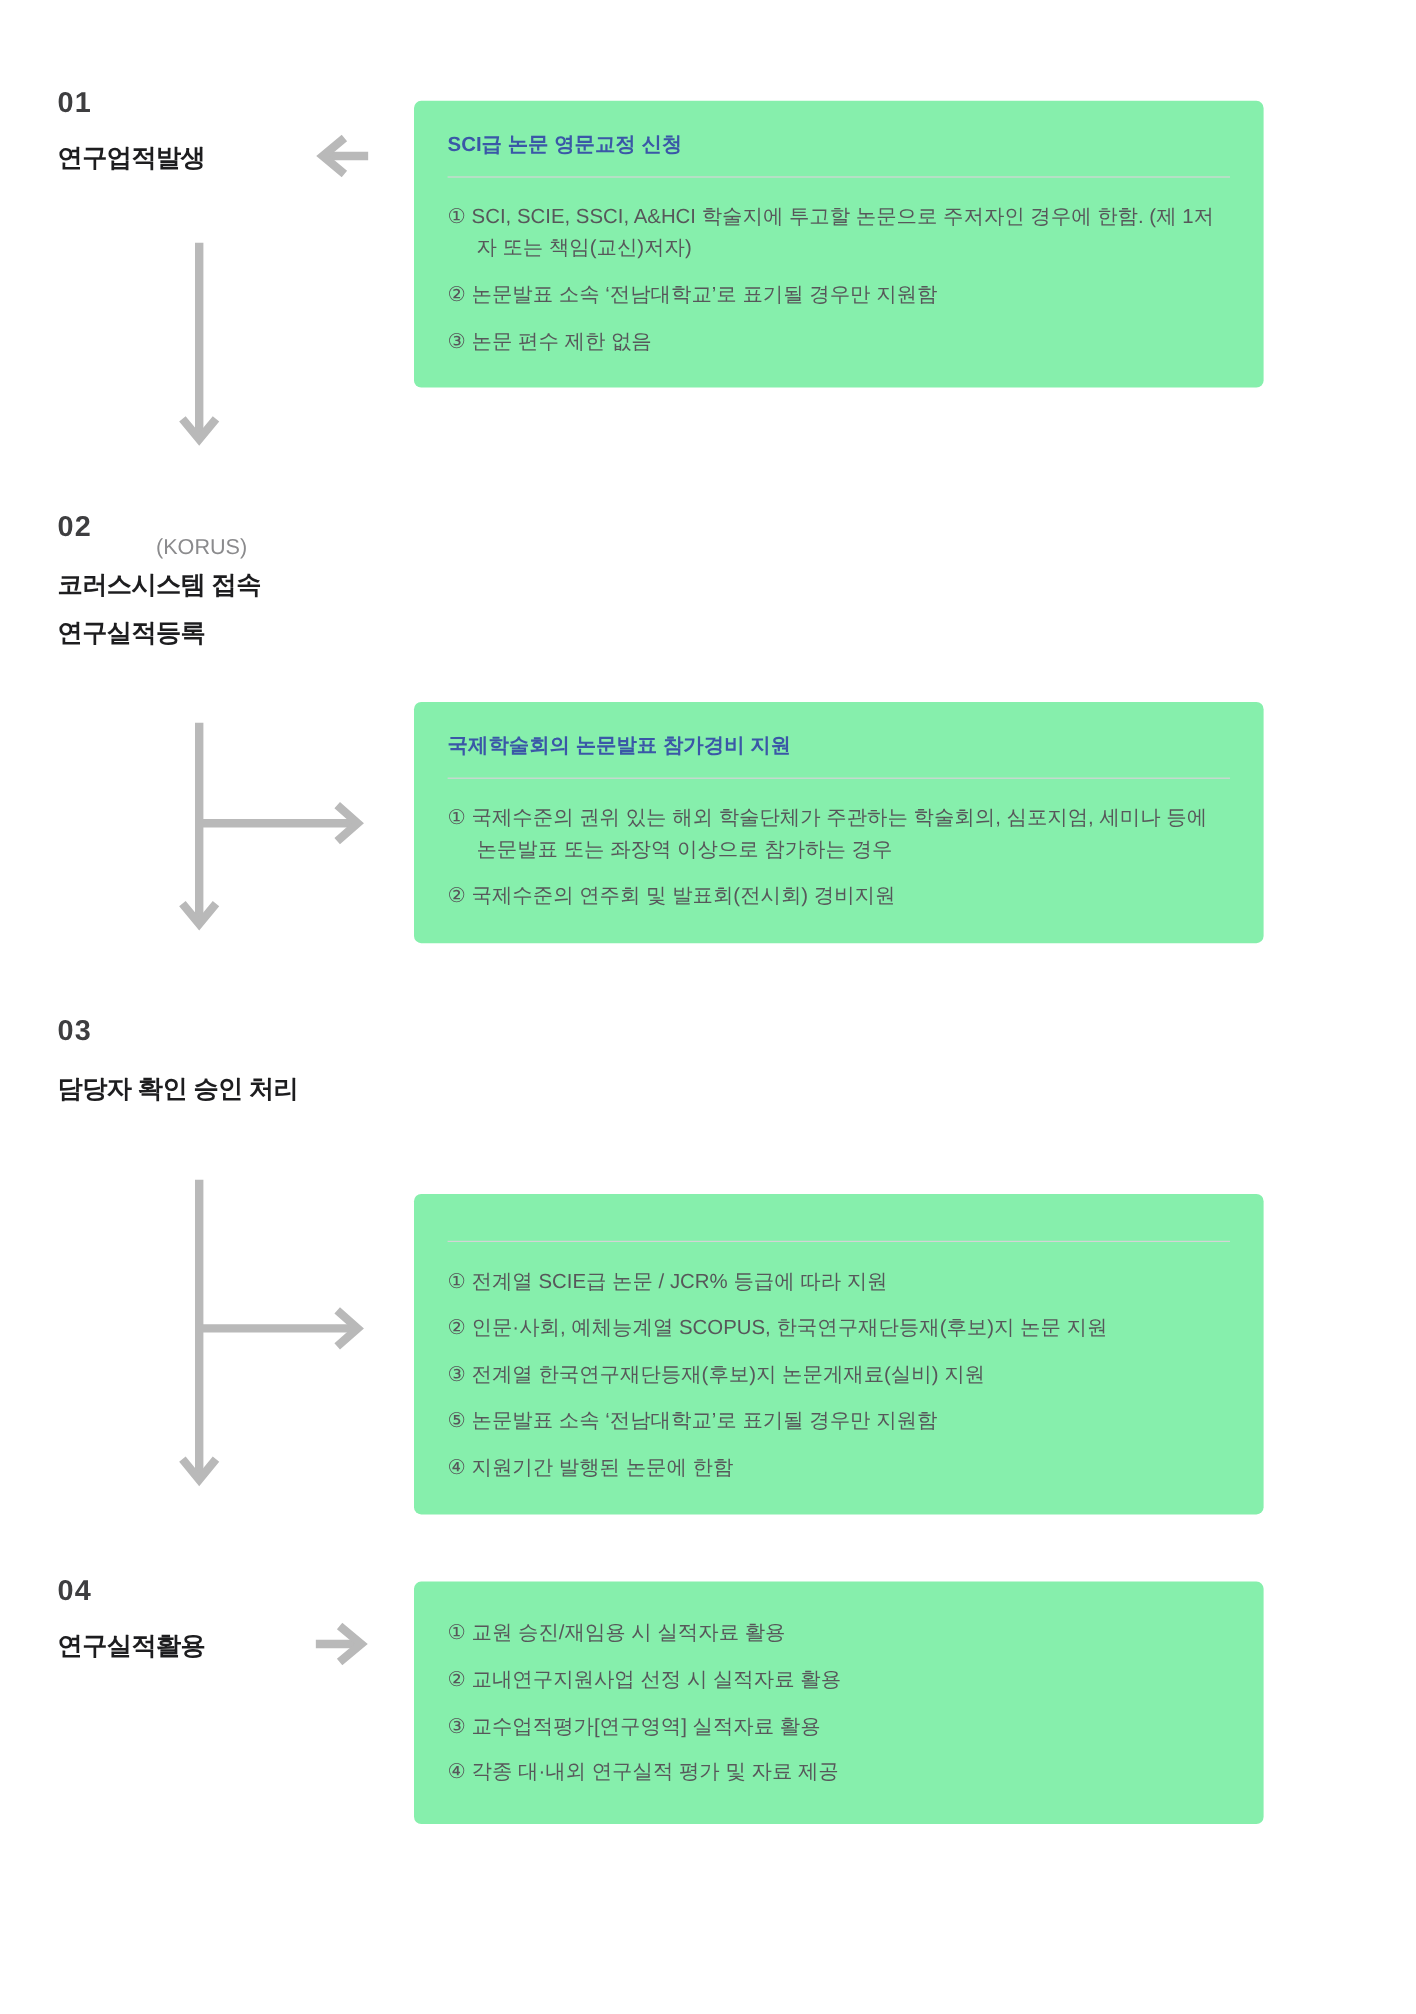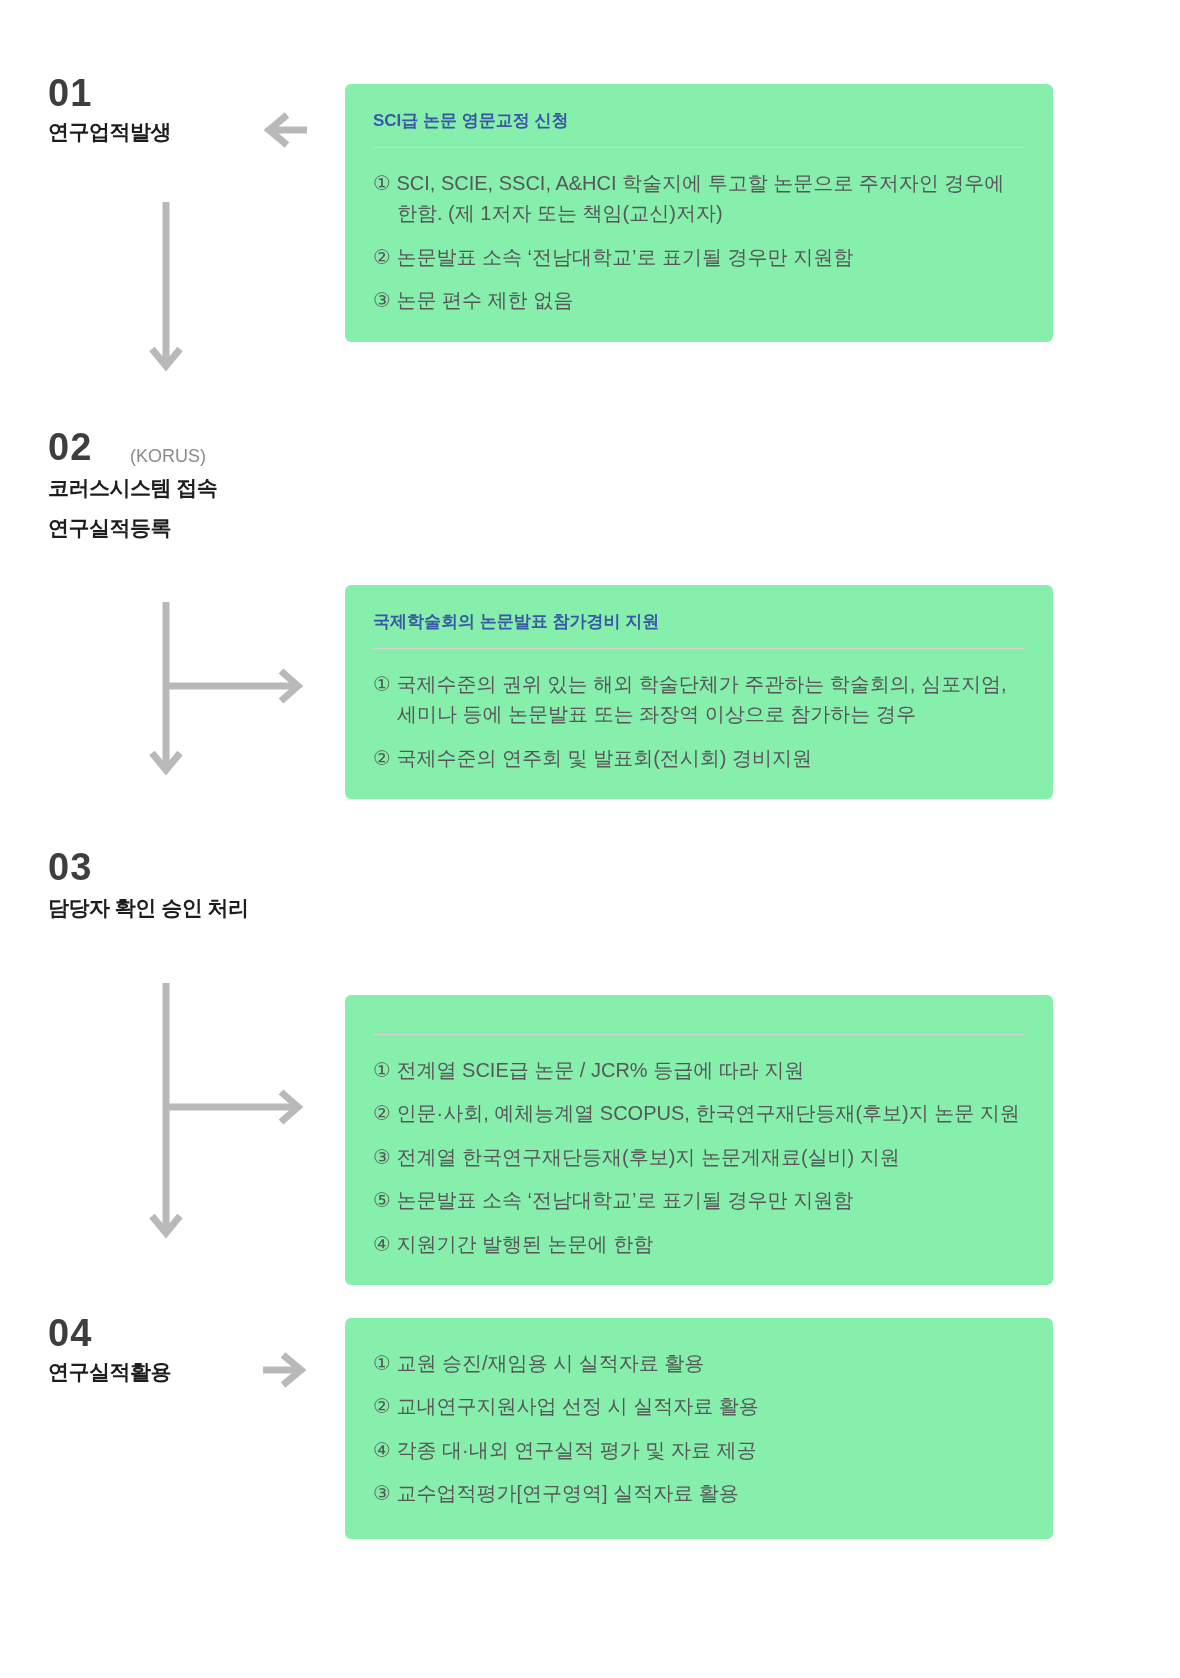--- a/index.html
+++ b/index.html
@@ -7,21 +7,21 @@
   body { font-family:"Liberation Sans","DejaVu Sans",sans-serif; }
   .canvas {
     position:relative;
     width:1180px;
     height:1678px;
     background:#ffffff;
     overflow:hidden;
   }
   .abs { position:absolute; }
   .step-number {
-    font-size:38px;
+    font-size:24px;
     font-weight:700;
     color:#3e3e40;
     letter-spacing:1px;
     line-height:1;
   }
   .step-title {
     font-size:21px;
     font-weight:700;
     color:#1d1d1f;
     line-height:40px;
@@ -46,21 +46,21 @@
     color:#3a57a7;
     line-height:1.3;
     padding-top:2px;
   }
   .box-divider {
     border-bottom:1px solid #d4d4d6;
     margin:15px 0 20px 0;
     height:0;
   }
   .box-item {
-    font-size:20px;
+    font-size:17px;
     color:#57575a;
     line-height:1.52;
     padding-left:24px;
     text-indent:-24px;
     margin-bottom:13px;
   }
   .box-item:last-child { margin-bottom:0; }
   svg.arrow { position:absolute; display:block; }
   svg.arrow line, svg.arrow polyline {
     stroke:#b9b9b9;
@@ -138,17 +138,17 @@
   <div class="abs step-title" style="left:48px;top:1352px">연구실적활용</div>
 
   <svg class="arrow" style="left:263px;top:1352px" width="46" height="36" viewBox="0 0 46 36">
     <line x1="0" y1="18" x2="36" y2="18"></line>
     <polyline points="20,3 38,18 20,33"></polyline>
   </svg>
 
   <div class="abs box no-title" style="left:345px;top:1318px">
     <div class="box-item">① 교원 승진/재임용 시 실적자료 활용</div>
     <div class="box-item">② 교내연구지원사업 선정 시 실적자료 활용</div>
+    <div class="box-item">③ 교수업적평가[연구영역] 실적자료 활용</div>
     <div class="box-item">④ 각종 대·내외 연구실적 평가 및 자료 제공</div>
-    <div class="box-item">③ 교수업적평가[연구영역] 실적자료 활용</div>
   </div>
 
 </div>
 
 </body></html>

